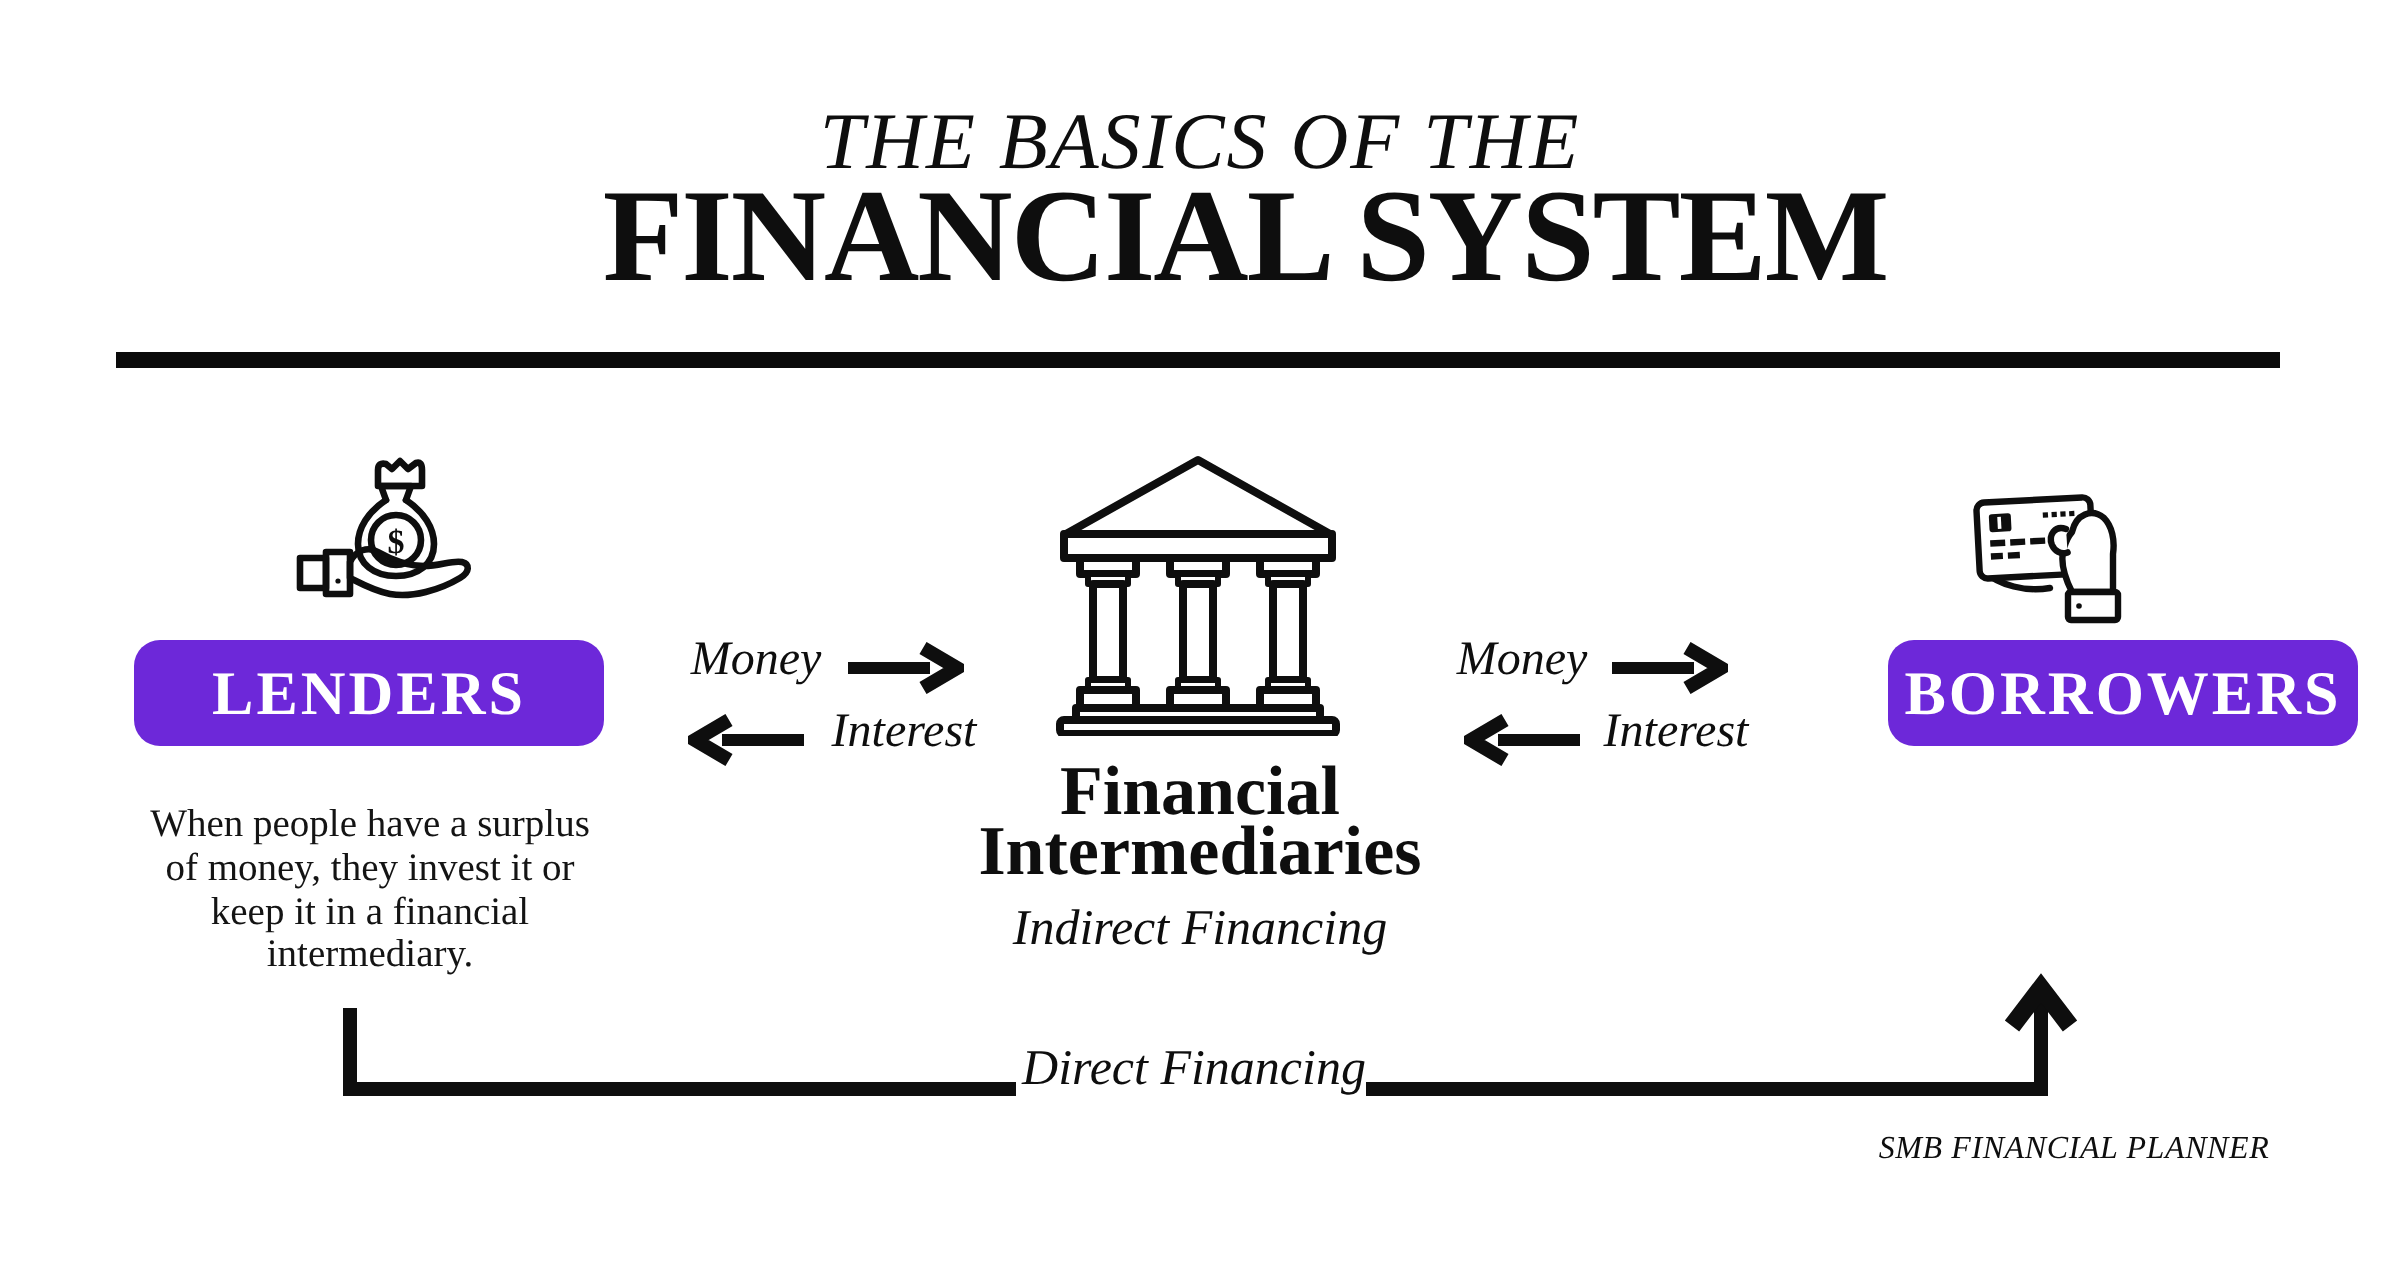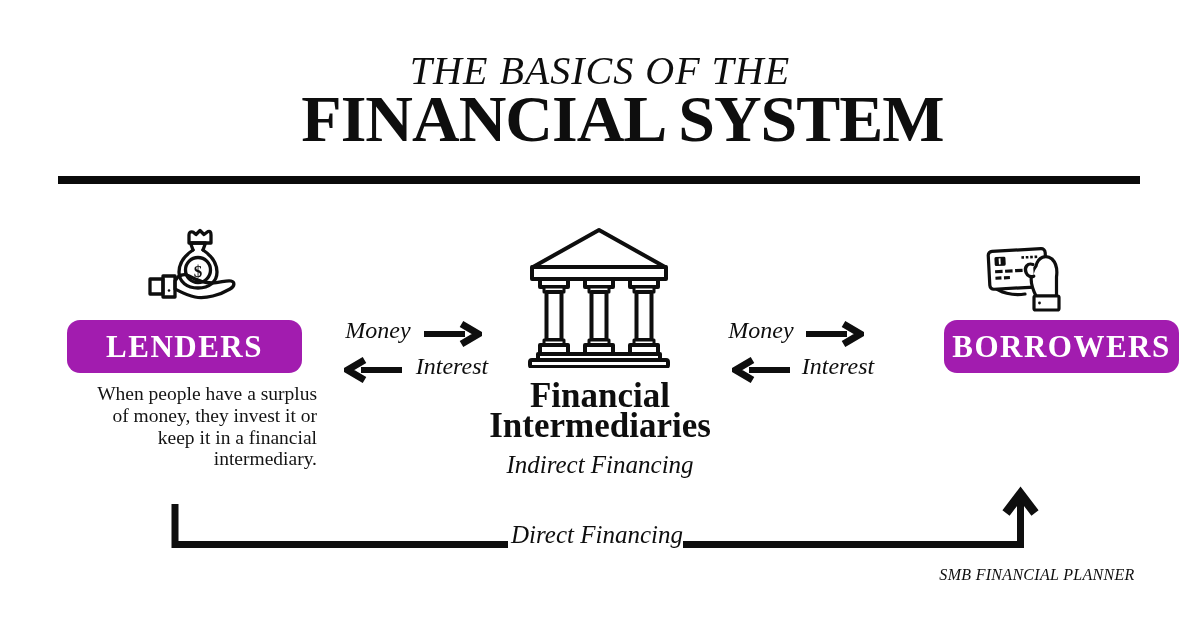--- a/index.html
+++ b/index.html
@@ -12,29 +12,29 @@
   .center{text-align:center;}
   .prelines{white-space:pre-line;}
 
   
   .title-kicker{left:0;right:0;top:47px;font-style:italic;font-size:40px;letter-spacing:1px;}
   .title-main{left:0;right:0;top:86px;font-weight:bold;font-size:66px;line-height:1;letter-spacing:-1px;padding-left:45px;}
   .title-divider{left:58px;top:176px;width:1082px;height:8px;background:#0a0a0a;}
 
   
   .pill{
-    height:53px;background:#a21caf;border-radius:13px;color:#ffffff;
+    height:53px;background:#6d28d9;border-radius:13px;color:#ffffff;
     font-weight:bold;font-size:31px;letter-spacing:1.5px;line-height:53px;text-align:center;
   }
   .pill-lenders{left:67px;top:320px;width:235px;}
   .pill-borrowers{left:908px;top:320px;width:235px;margin-left:36px;}
 
   
   .desc{font-size:19.5px;line-height:21.8px;color:#141414;}
-  .desc-lenders{left:53px;top:383px;width:264px;text-align:right;}
+  .desc-lenders{left:53px;top:402px;width:264px;}
   .desc-borrowers{left:892px;top:383px;width:262px;}
 
   
   .fi-name{left:420px;top:381px;width:360px;font-weight:bold;font-size:35px;line-height:29.5px;}
   .fi-sub{left:460px;top:451px;width:280px;font-style:italic;font-size:25px;}
 
   
   .flow-label{font-style:italic;font-size:24px;line-height:28px;}
 
   

